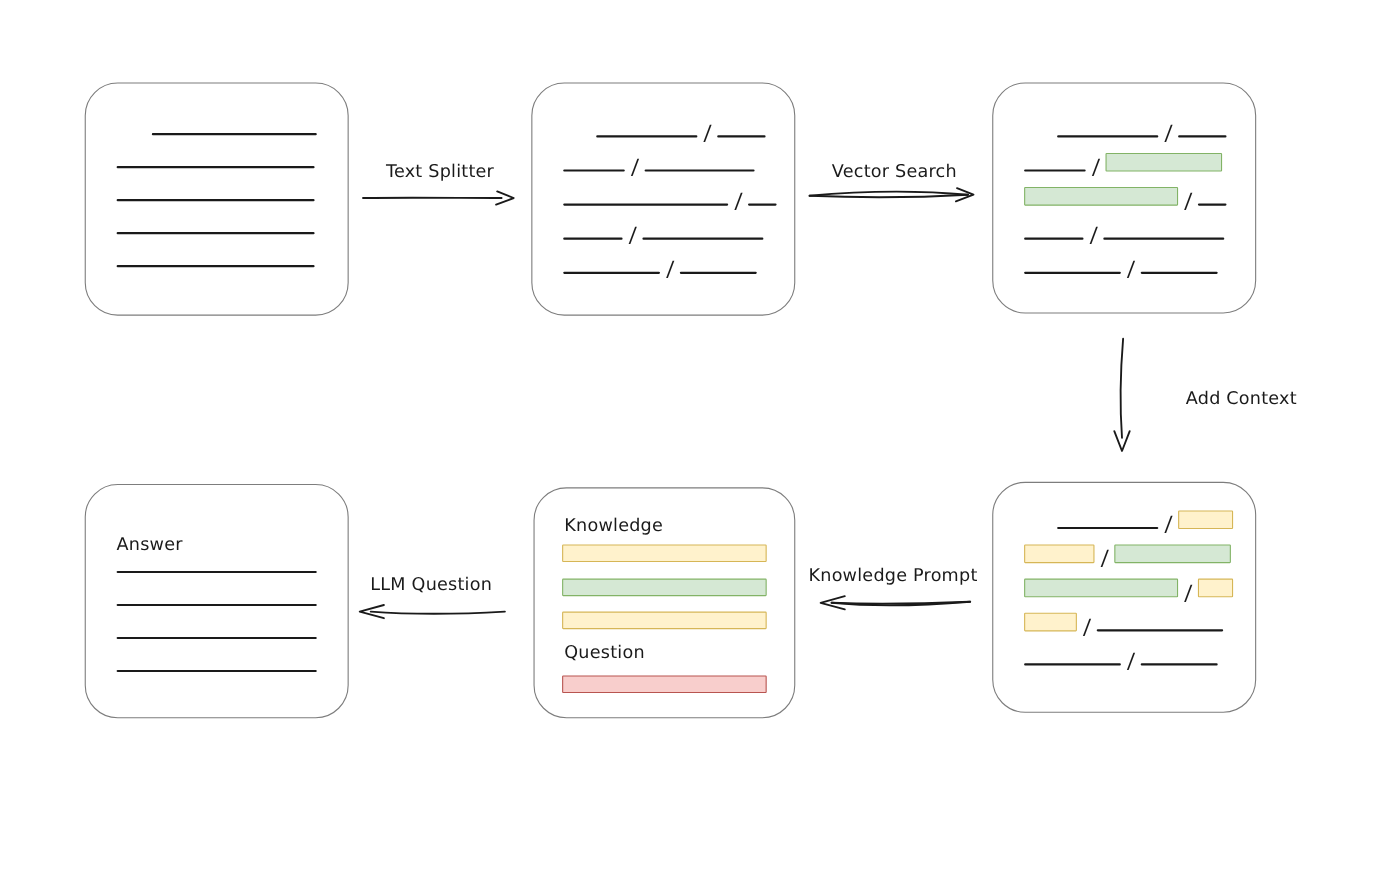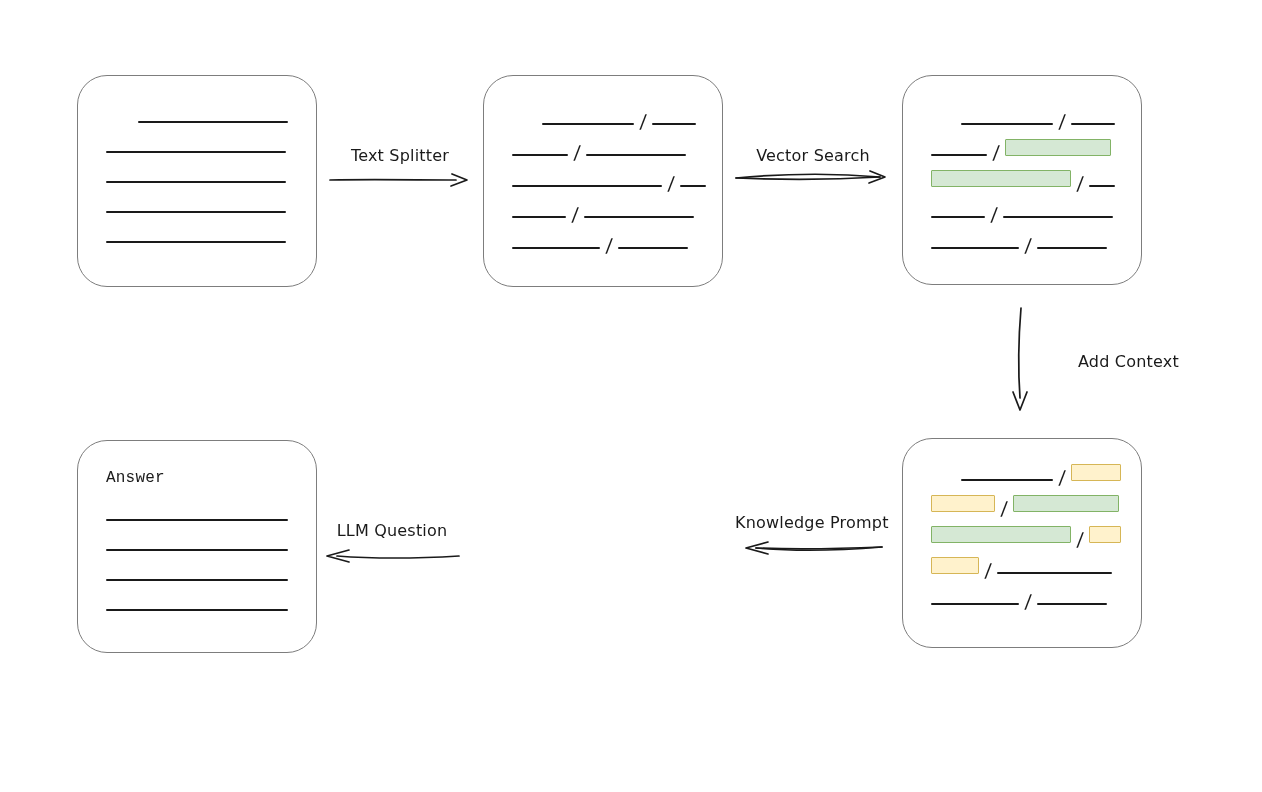--- a/index.html
+++ b/index.html
@@ -30,21 +30,21 @@
   .rect{height:15px;border:1.5px solid;box-sizing:content-box;flex:none;border-radius:1px;}
   .rect.green,.bar.green{background:var(--green-fill,#d5e8d4);border-color:var(--green-border,#82b366);}
   .rect.yellow,.bar.yellow{background:var(--yellow-fill,#fff2cc);border-color:var(--yellow-border,#d6b656);}
   .rect.red,.bar.red{background:var(--red-fill,#f8cecc);border-color:var(--red-border,#b85450);}
 
   .bar{position:absolute;left:25px;width:184px;height:14px;border:1.5px solid;border-radius:1px;box-sizing:content-box;}
 
   .node-label{position:absolute;font-size:16px;letter-spacing:.2px;white-space:nowrap;}
   .lbl-knowledge{left:27px;top:24px;}
   .lbl-question{left:27px;top:139px;}
-  .lbl-answer{left:28px;top:28px;font-family:Liberation Mono, monospace;}
+  .lbl-answer{left:28px;top:44px;}
 
   .edge-label{position:absolute;font-size:16px;letter-spacing:.2px;white-space:nowrap;}
   .el-text-splitter{left:330px;top:146px;width:140px;text-align:center;}
   .el-vector-search{left:737px;top:146px;width:152px;text-align:center;}
   .el-add-context{left:1036px;top:352px;margin-left:42px;}
   .el-generate-prompt{left:735px;top:513px;width:150px;text-align:center;}
   .el-llm-response{left:322px;top:521px;width:140px;text-align:center;}
 
   .caption{position:absolute;left:770px;top:683px;width:410px;text-align:center;
     font-size:18px;letter-spacing:.2px;white-space:nowrap;}
@@ -158,20 +158,30 @@
         <span class="slash">/</span>
         <span class="seg" style="width: 115px;"></span>
       </div>
       <div class="chunk-row" style="top: 146px;">
         <span class="seg" style="width: 88px;"></span>
         <span class="slash">/</span>
         <span class="seg" style="width: 70px;"></span>
       </div>
     </div>
 
+  <div class="node n-prompt">
+    <div class="node-label lbl-knowledge">Knowledge</div>
+    <div></div>
+    <div class="node-label lbl-question">Question</div>
+    <div></div>
+  <div class="bar yellow" style="top: 51px;"></div>
+      <div class="bar green" style="top: 81.5px;"></div>
+      <div class="bar yellow" style="top: 112px;"></div>
+      <div class="bar red" style="top: 170px;"></div>
+    </div>
 
   <div class="node n-answer">
     <div class="node-label lbl-answer">Answer</div>
   <div class="chunk-row" style="top: 60px;">
         <span class="seg" style="width: 182px;"></span>
       </div>
       <div class="chunk-row" style="top: 90px;">
         <span class="seg" style="width: 182px;"></span>
       </div>
       <div class="chunk-row" style="top: 120px;">

